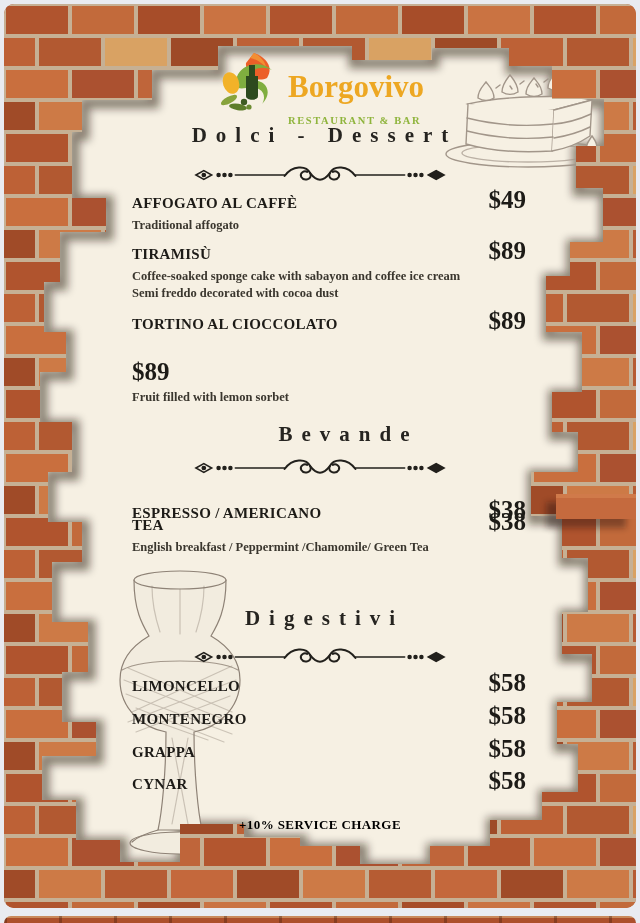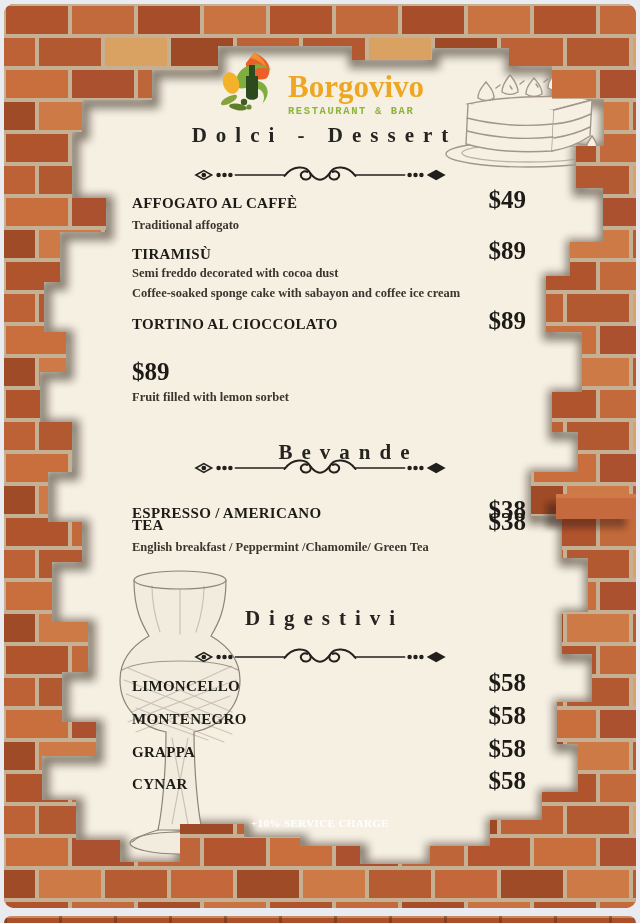--- a/index.html
+++ b/index.html
@@ -11,32 +11,32 @@
   .photo-card{
     position:absolute;left:4px;top:4px;width:632px;height:904px;
     border-radius:10px;overflow:hidden;background:#b3562f;
   }
   .backdrop{position:absolute;left:0;top:0;width:632px;height:904px;}
   .content{position:absolute;left:0;top:0;width:632px;height:904px;color:#1d1b17;}
 
   .logo-row{position:absolute;top:48px;left:0;right:0;display:flex;justify-content:center;align-items:flex-start;}
   .logo-text{display:flex;flex-direction:column;align-items:flex-start;padding-top:20px;}
   .logo-name{font-family:"Liberation Serif",serif;font-weight:700;font-size:31px;line-height:30px;color:#eda722;}
-  .logo-tagline{font-family:Liberation Mono, monospace;font-weight:700;font-size:10.5px;letter-spacing:1.6px;color:#8fb43c;margin-top:3px;text-align:right;}
+  .logo-tagline{font-family:Liberation Serif, serif;font-weight:700;font-size:10.5px;letter-spacing:1.6px;color:#8fb43c;margin-top:13px;text-align:right;}
 
   .section-title{position:absolute;left:0;right:0;text-align:center;font-weight:700;font-size:21px;letter-spacing:9px;text-indent:9px;color:#262420;}
   .divider{position:absolute;left:50%;transform:translateX(-50%);width:256px;height:24px;}
 
   .item{position:absolute;left:128px;width:394px;}
   .item .row{display:flex;justify-content:space-between;align-items:baseline;}
   .item .name{font-weight:700;font-size:15px;letter-spacing:0.3px;}
   .item .price{font-weight:700;font-size:25px;}
   .item .desc{font-weight:700;font-size:12.5px;color:#3a362e;margin-top:3px;line-height:17px;}
 
-  .footer-note{position:absolute;left:0;right:0;top:813px;text-align:center;font-weight:700;font-size:11px;letter-spacing:0.4px;color:#ffffff;}
+  .footer-note{position:absolute;left:0;right:0;top:813px;text-align:center;font-weight:700;font-size:13px;letter-spacing:0.4px;color:#000000;}
 
   .next-photo{
     position:absolute;left:4px;top:916px;width:632px;height:7px;
     border-radius:8px 8px 0 0;
     background:
       repeating-linear-gradient(90deg, rgba(60,25,10,.35) 0 3px, rgba(0,0,0,0) 3px 55px),
       linear-gradient(#c98a5c 0 2px,#ad4f2b 2px);
   }
 </style>
 </head>
@@ -177,39 +177,39 @@
           <span class="price">$49</span>
         </div>
       <div class="desc">Traditional affogato</div>
     </div>
 
     <div class="item" style="top:233px;">
       <div class="row">
           <span class="name">TIRAMISÙ</span>
           <span class="price">$89</span>
         </div>
+      <div class="desc">Coffee-soaked sponge cake with sabayon and coffee ice cream</div>
       <div class="desc" style="margin-top:0;">Semi freddo decorated with cocoa dust</div>
-      <div class="desc">Coffee-soaked sponge cake with sabayon and coffee ice cream</div>
     </div>
 
     <div class="item" style="top:303px;">
       <div class="row">
           <span class="name">TORTINO AL CIOCCOLATO</span>
           <span class="price">$89</span>
         </div>
     </div>
 
     <div class="item" style="top:354px;">
       <div class="row">
           <span class="price">$89</span>
         </div>
       <div class="desc">Fruit filled with lemon sorbet</div>
     </div>
 
-    <div class="section-title" style="top:436px;padding-left:48px;">Bevande</div>
+    <div class="section-title" style="top:418px;padding-left:48px;">Bevande</div>
     <svg class="divider" style="top:452px;" viewBox="0 0 260 24" xmlns="http://www.w3.org/2000/svg">
       <g stroke="#22201c" fill="none" stroke-width="1.6" stroke-linecap="round">
         <path d="M4,12 L12,7.5 L20,12 L12,16.5 Z"></path>
           <circle cx="12" cy="12" r="1.6" fill="#22201c"></circle>
         <circle cx="27" cy="12" r="1.5" fill="#22201c"></circle>
           <circle cx="33" cy="12" r="1.5" fill="#22201c"></circle>
           <circle cx="39" cy="12" r="1.5" fill="#22201c"></circle>
         <path d="M44,12 L94,12"></path>
         <path d="M94,13 C102,2 116,2 120,10 C123,16 114,19 111,14 C109,10 114,7 117,9" stroke-width="2"></path>
         <path d="M120,10 C127,19 133,19 140,10" stroke-width="2"></path>

